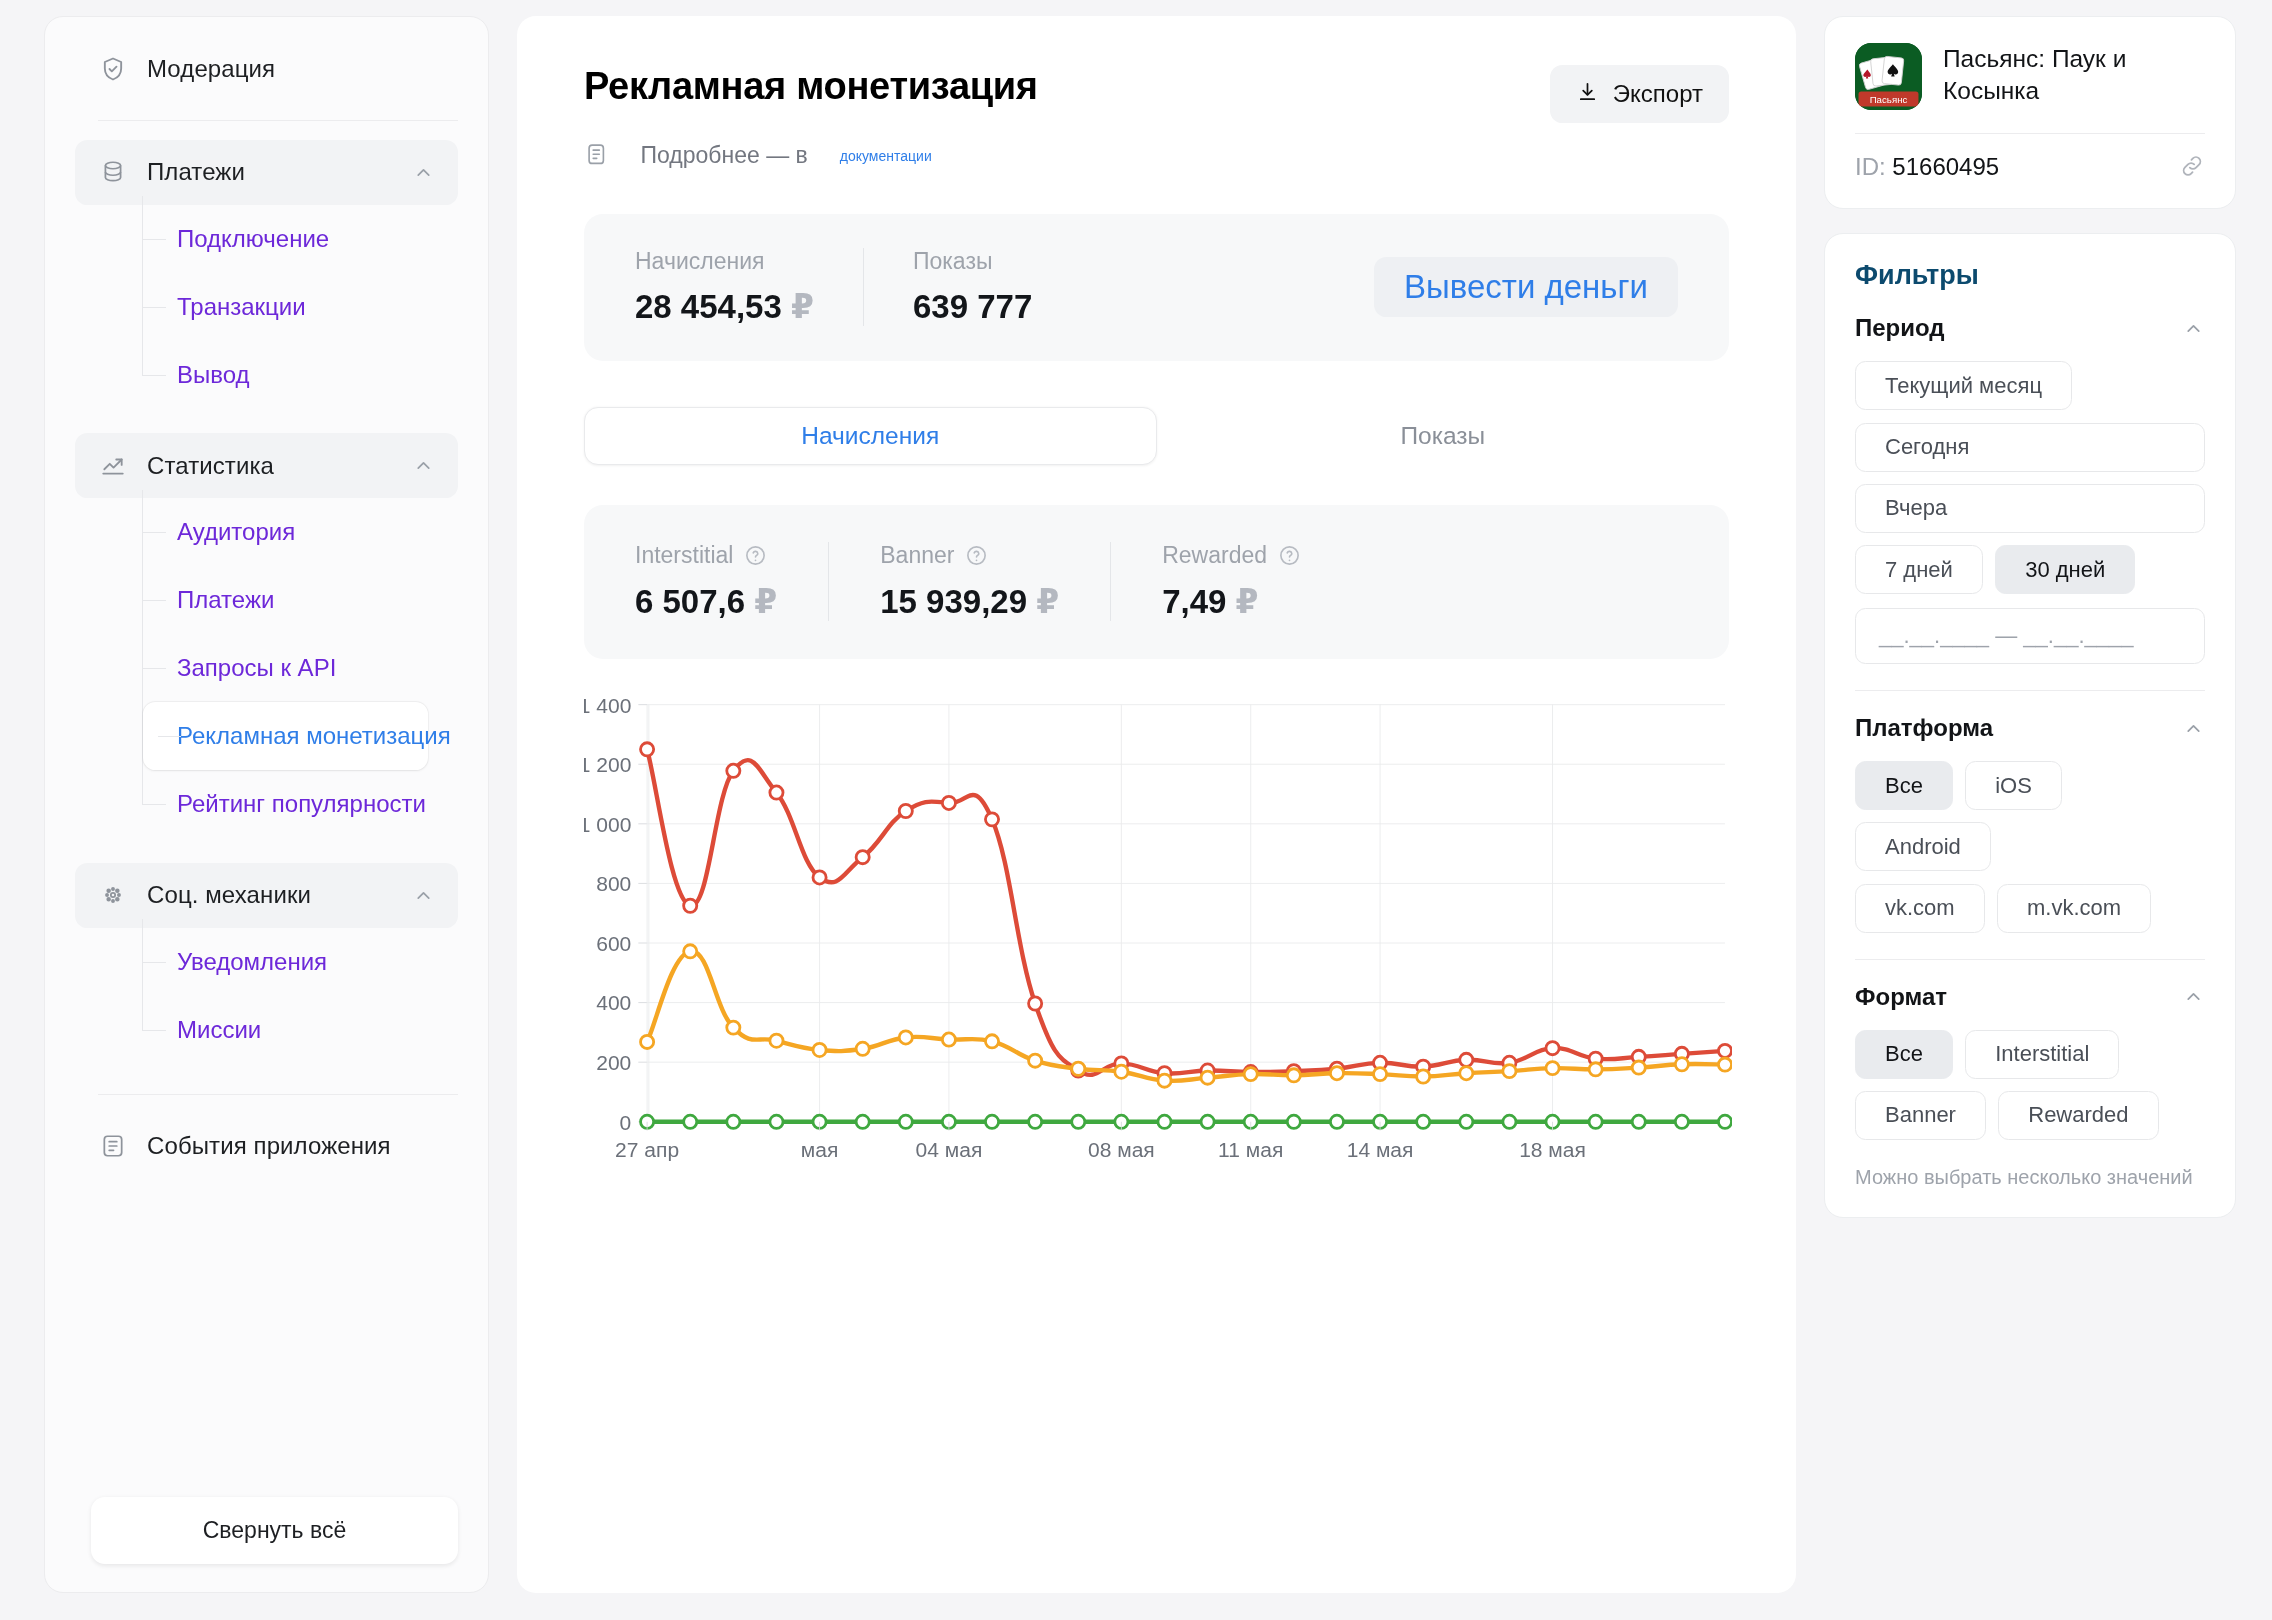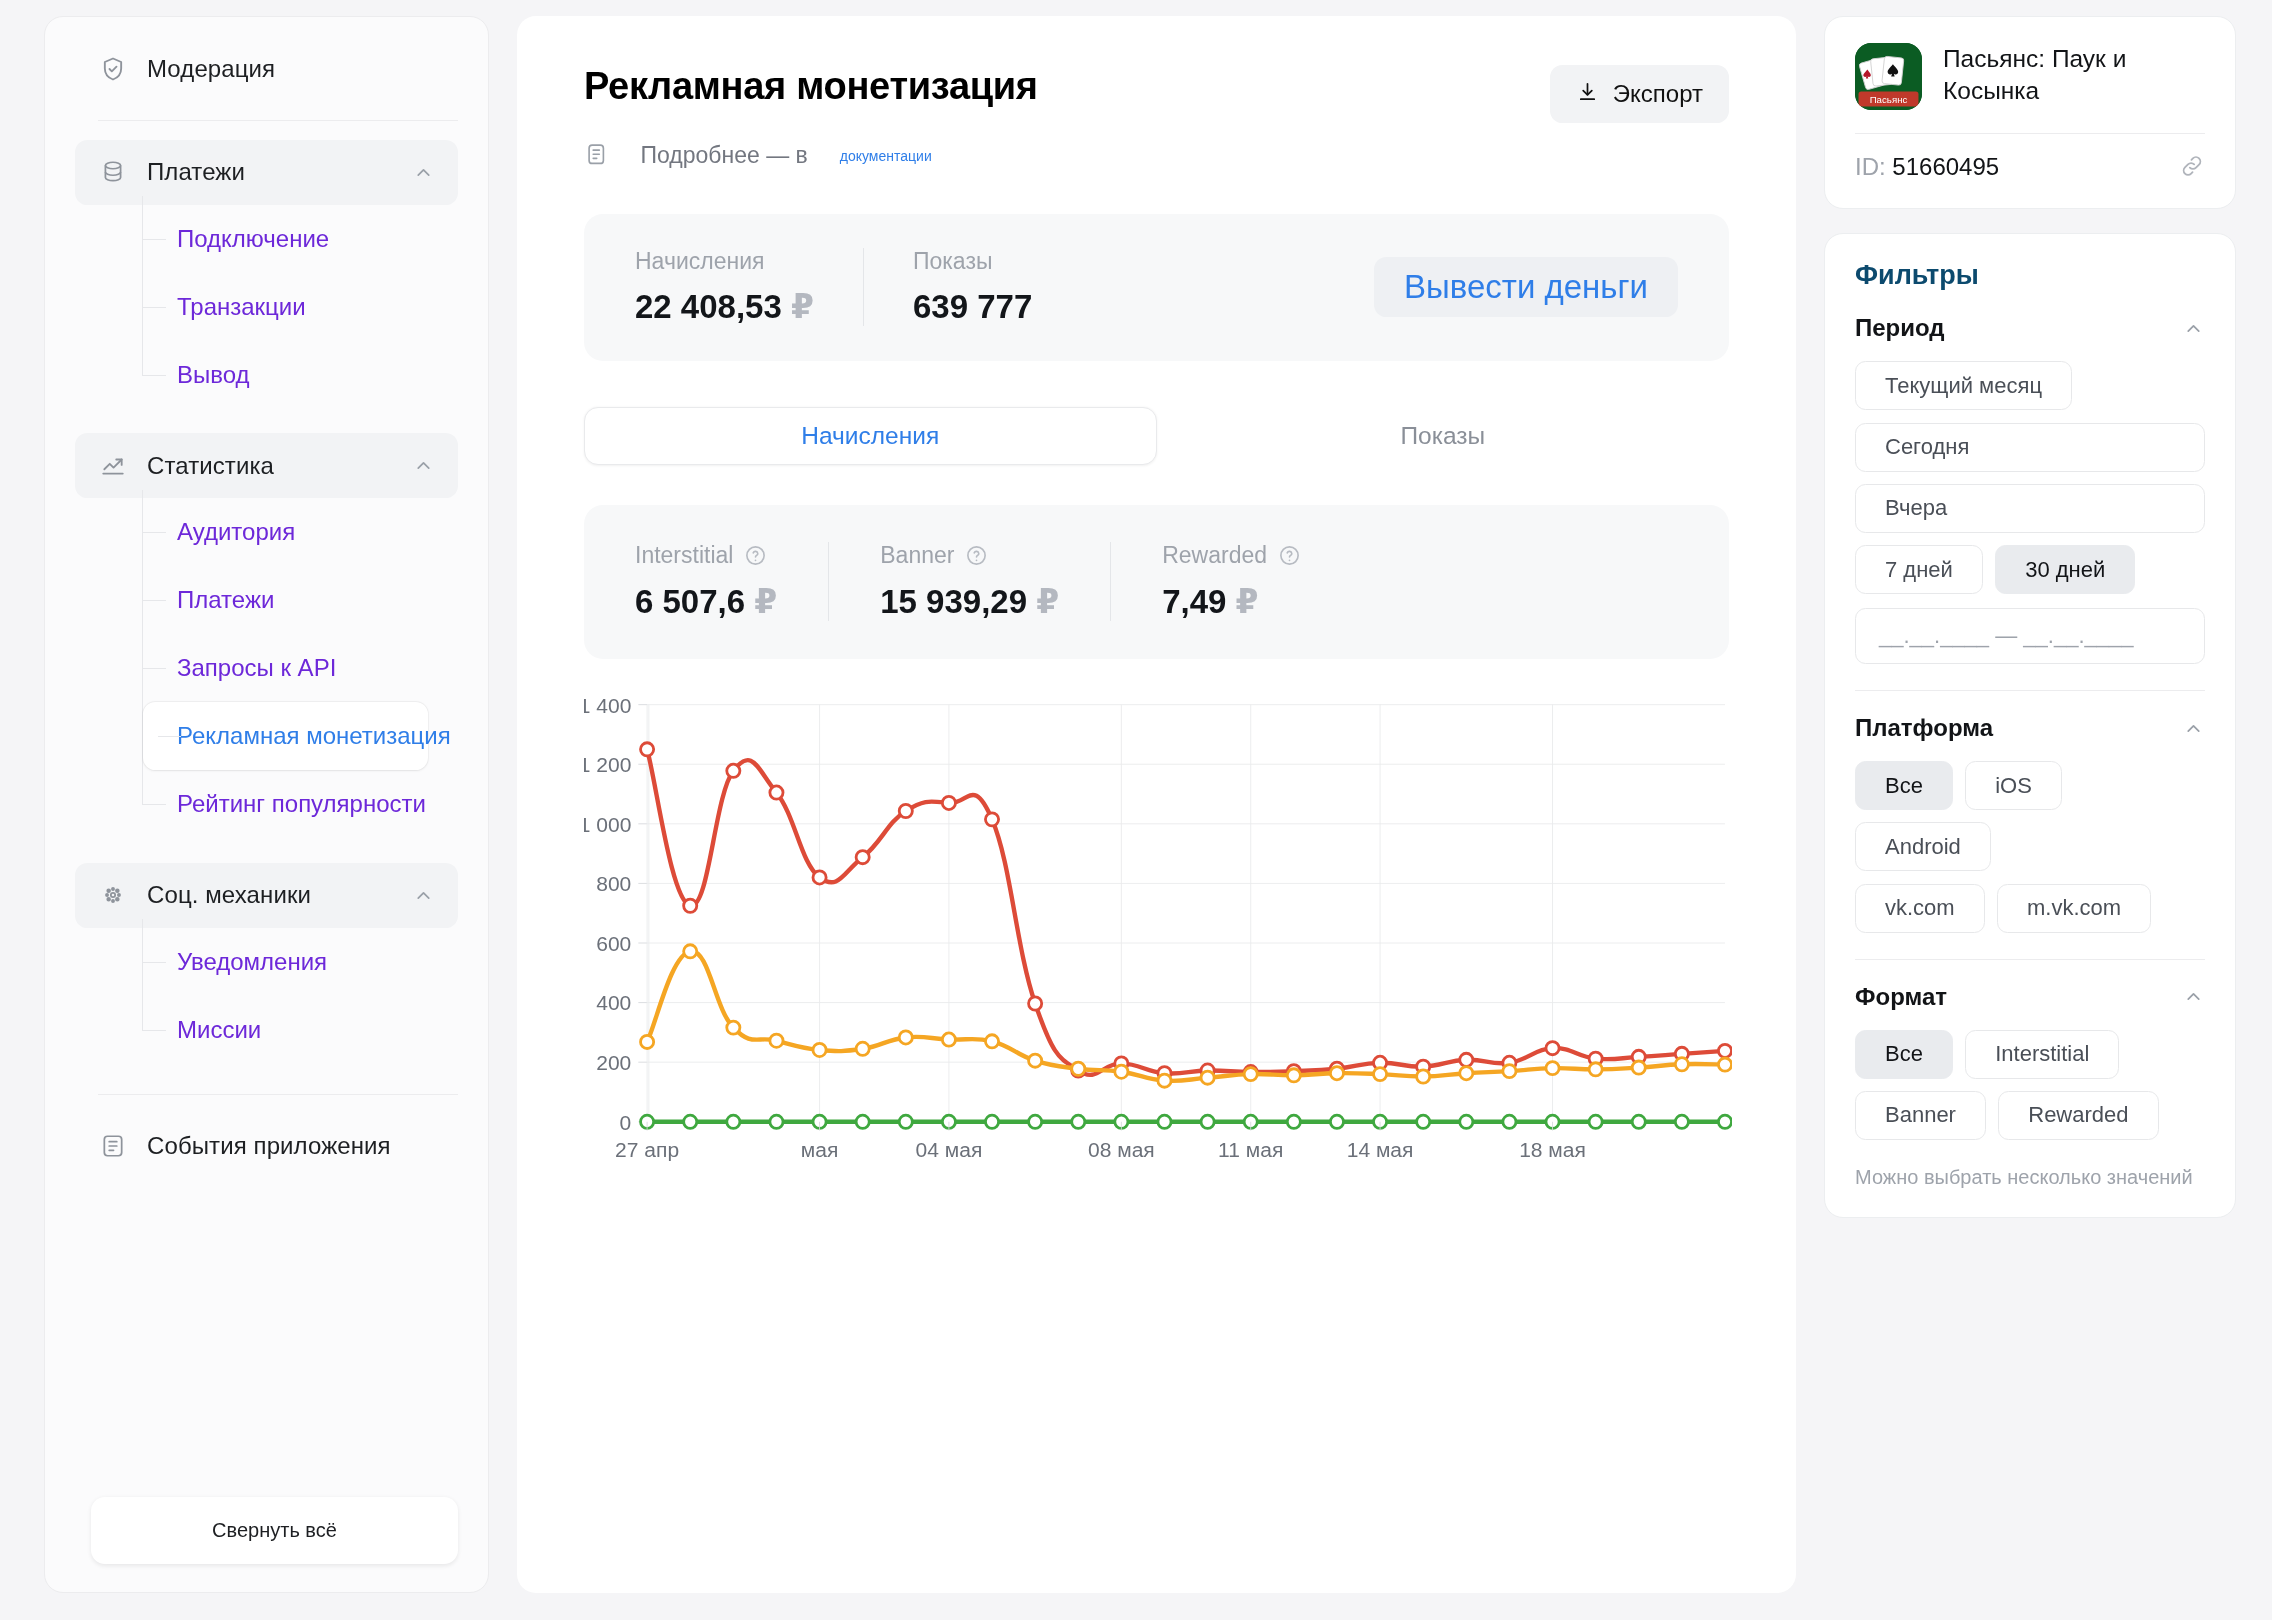--- a/index.html
+++ b/index.html
@@ -82,21 +82,21 @@
   }
   .sub-row.active .sub-label { color: #2f7ee8; }
   .collapse-btn {
     position: absolute;
     left: 46px; right: 30px; bottom: 28px;
     height: 67px;
     background: #fff;
     border: none;
     border-radius: 14px;
     box-shadow: 0 1.8px 4.4px rgba(0,0,0,.08);
-    font-size: 20px; color: #1d1f22;
+    font-size: 23px; color: #1d1f22;
     font-family: inherit;
     cursor: pointer;
   }
 
   
   .main {
     flex: 1 1 auto;
     background: #fff;
     border-radius: 19px;
     padding: 49px 67px 0 67px;
@@ -376,21 +376,21 @@
         </svg>
       </span>
       <span class="docs-text">Подробнее — в </span>
       <a class="docs-link">документации</a>
     </div>
 
     <section class="summary-card">
       <div class="sum-cell">
         <div class="sum-label">Начисления</div>
         <div class="sum-value">
-          <span>22 408,53</span>
+          <span>28 454,53</span>
           <span class="rub">₽</span>
         </div>
       </div>
       <div class="sum-cell">
         <div class="sum-label">Показы</div>
         <div class="sum-value">
           <span>639 777</span>
         </div>
       </div>
       <button class="withdraw-btn">Вывести деньги</button>

